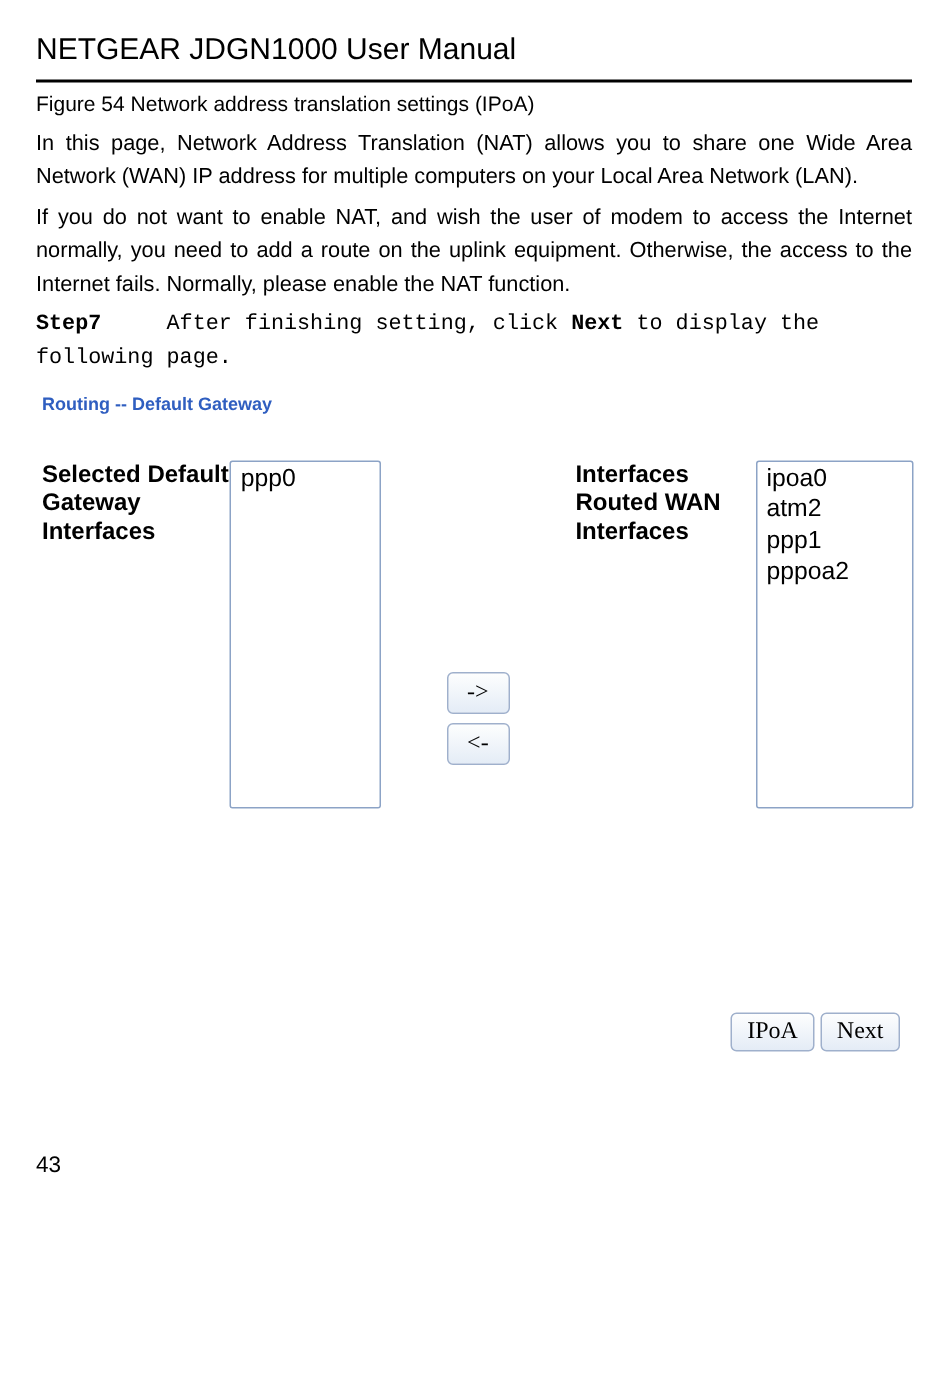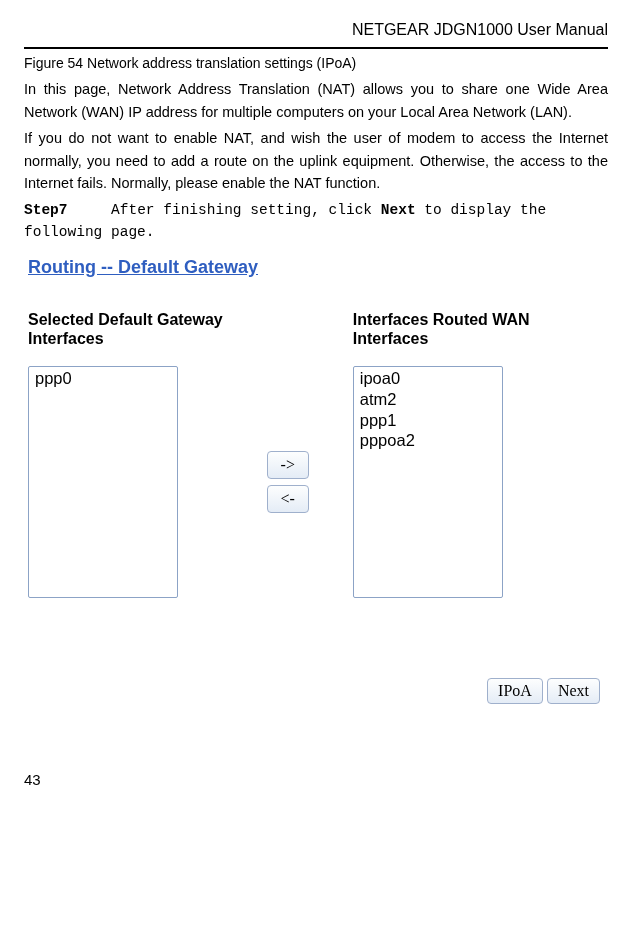--- a/index.html
+++ b/index.html
@@ -8,22 +8,22 @@
       line-height: 1.55;
       margin: 0;
       padding: 0;
       color: #000;
       width: 632px;
     }
     .page {
       padding: 18px 24px 10px 24px;
     }
     .doc-title {
-      text-align: right;
-      font-size: 16px;
+      text-align: left;
+      font-size: 20px;
       margin: 0;
       padding-bottom: 2px;
     }
     hr.thick {
       border: none;
       border-top: 2.5px solid #000;
       margin: 2px 0 4px 0;
     }
     .figure-caption {
       text-align: left;
@@ -43,34 +43,33 @@
     }
     
     .router-shot {
       border: none;
       padding: 4px 2px 4px 4px;
       margin-top: 4px;
       margin-bottom: 6px;
     }
     .router-head {
       color: #2f5ec0;
-      font-size: 18px;
+      font-size: 12px;
       font-weight: bold;
       font-family: Verdana, Arial, sans-serif;
-      text-decoration: underline;
     }
     .router-cols {
       display: flex;
       align-items: flex-start;
       margin-top: 28px;
       gap: 0;
     }
     .col-group {
       display: flex;
-      flex-direction: column;
+      flex-direction: row;
     }
     .col-label {
       font-family: Verdana, Arial, sans-serif;
       font-weight: bold;
       font-size: 16px;
       color: #000;
       margin-bottom: 18px;
       line-height: 1.2;
     }
     select.iface-list {

